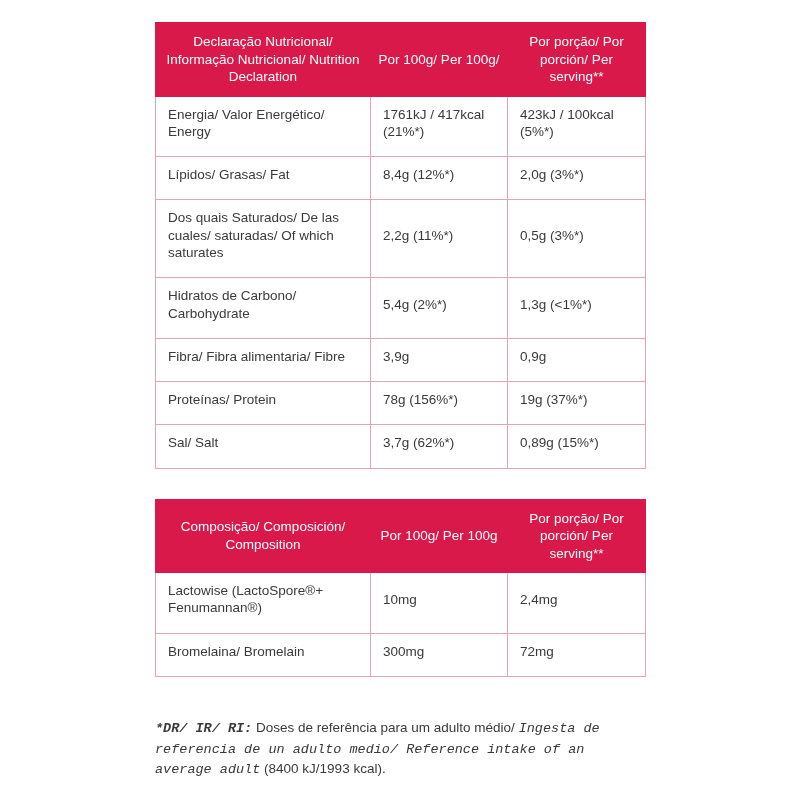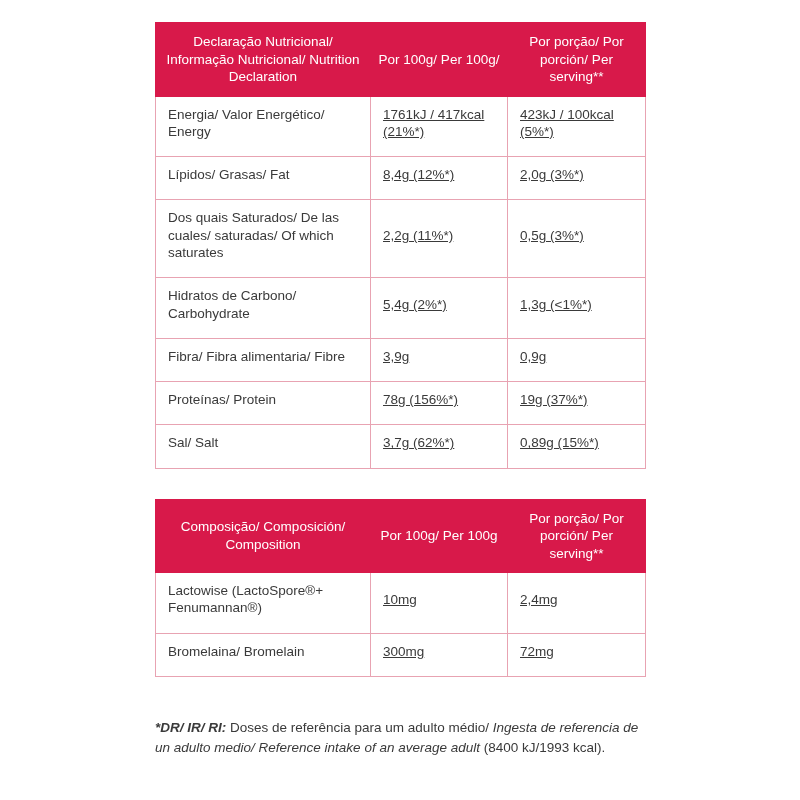--- a/index.html
+++ b/index.html
@@ -45,33 +45,32 @@
     padding: 10px 6px;
     font-size: 13.5px;
     line-height: 1.3;
   }
   .col-label { width: 215px; }
   .col-v1 { width: 137px; }
   .col-v2 { width: 138px; }
   td.val {
     text-align: center;
     padding-left: 8px;
-    text-decoration: underline;
   }
   .footnote {
     position: absolute;
     left: 155px;
     top: 718px;
     width: 492px;
     font-size: 13.5px;
     color: #3a3a3a;
     line-height: 1.45;
   }
   .footnote b { font-weight: bold; }
-  .footnote i { font-style: italic; }
+  .footnote i { font-style: italic; font-family: Liberation Mono, monospace; }
 </style>
 </head>
 <body>
 
 <div id="sheet">
 
   <div class="table-wrap">
 
     <table class="nutri">
       <colgroup>

